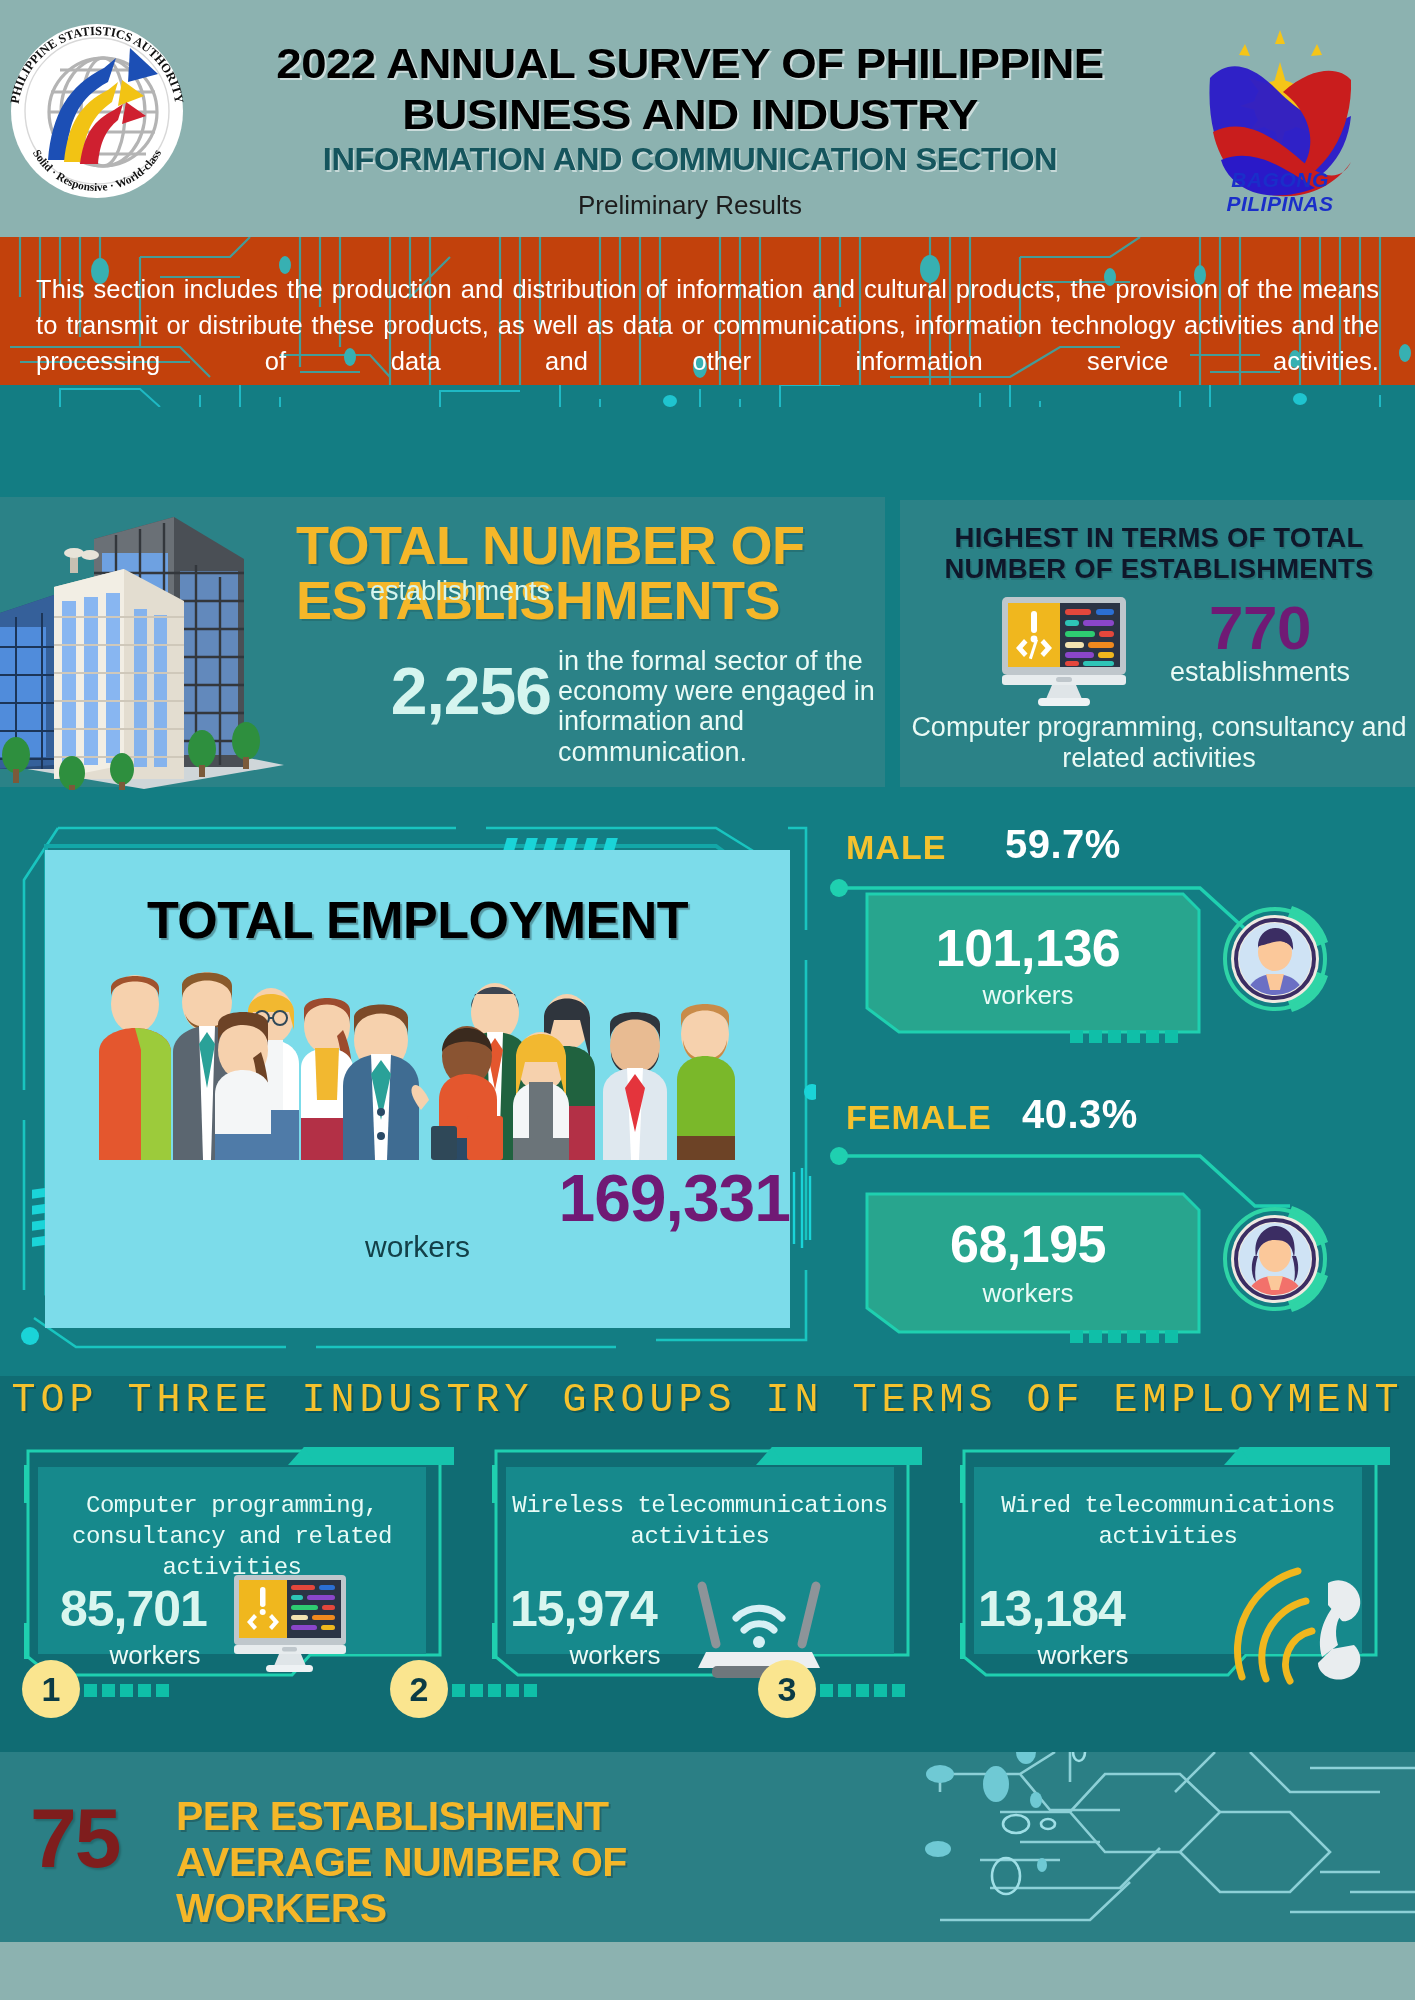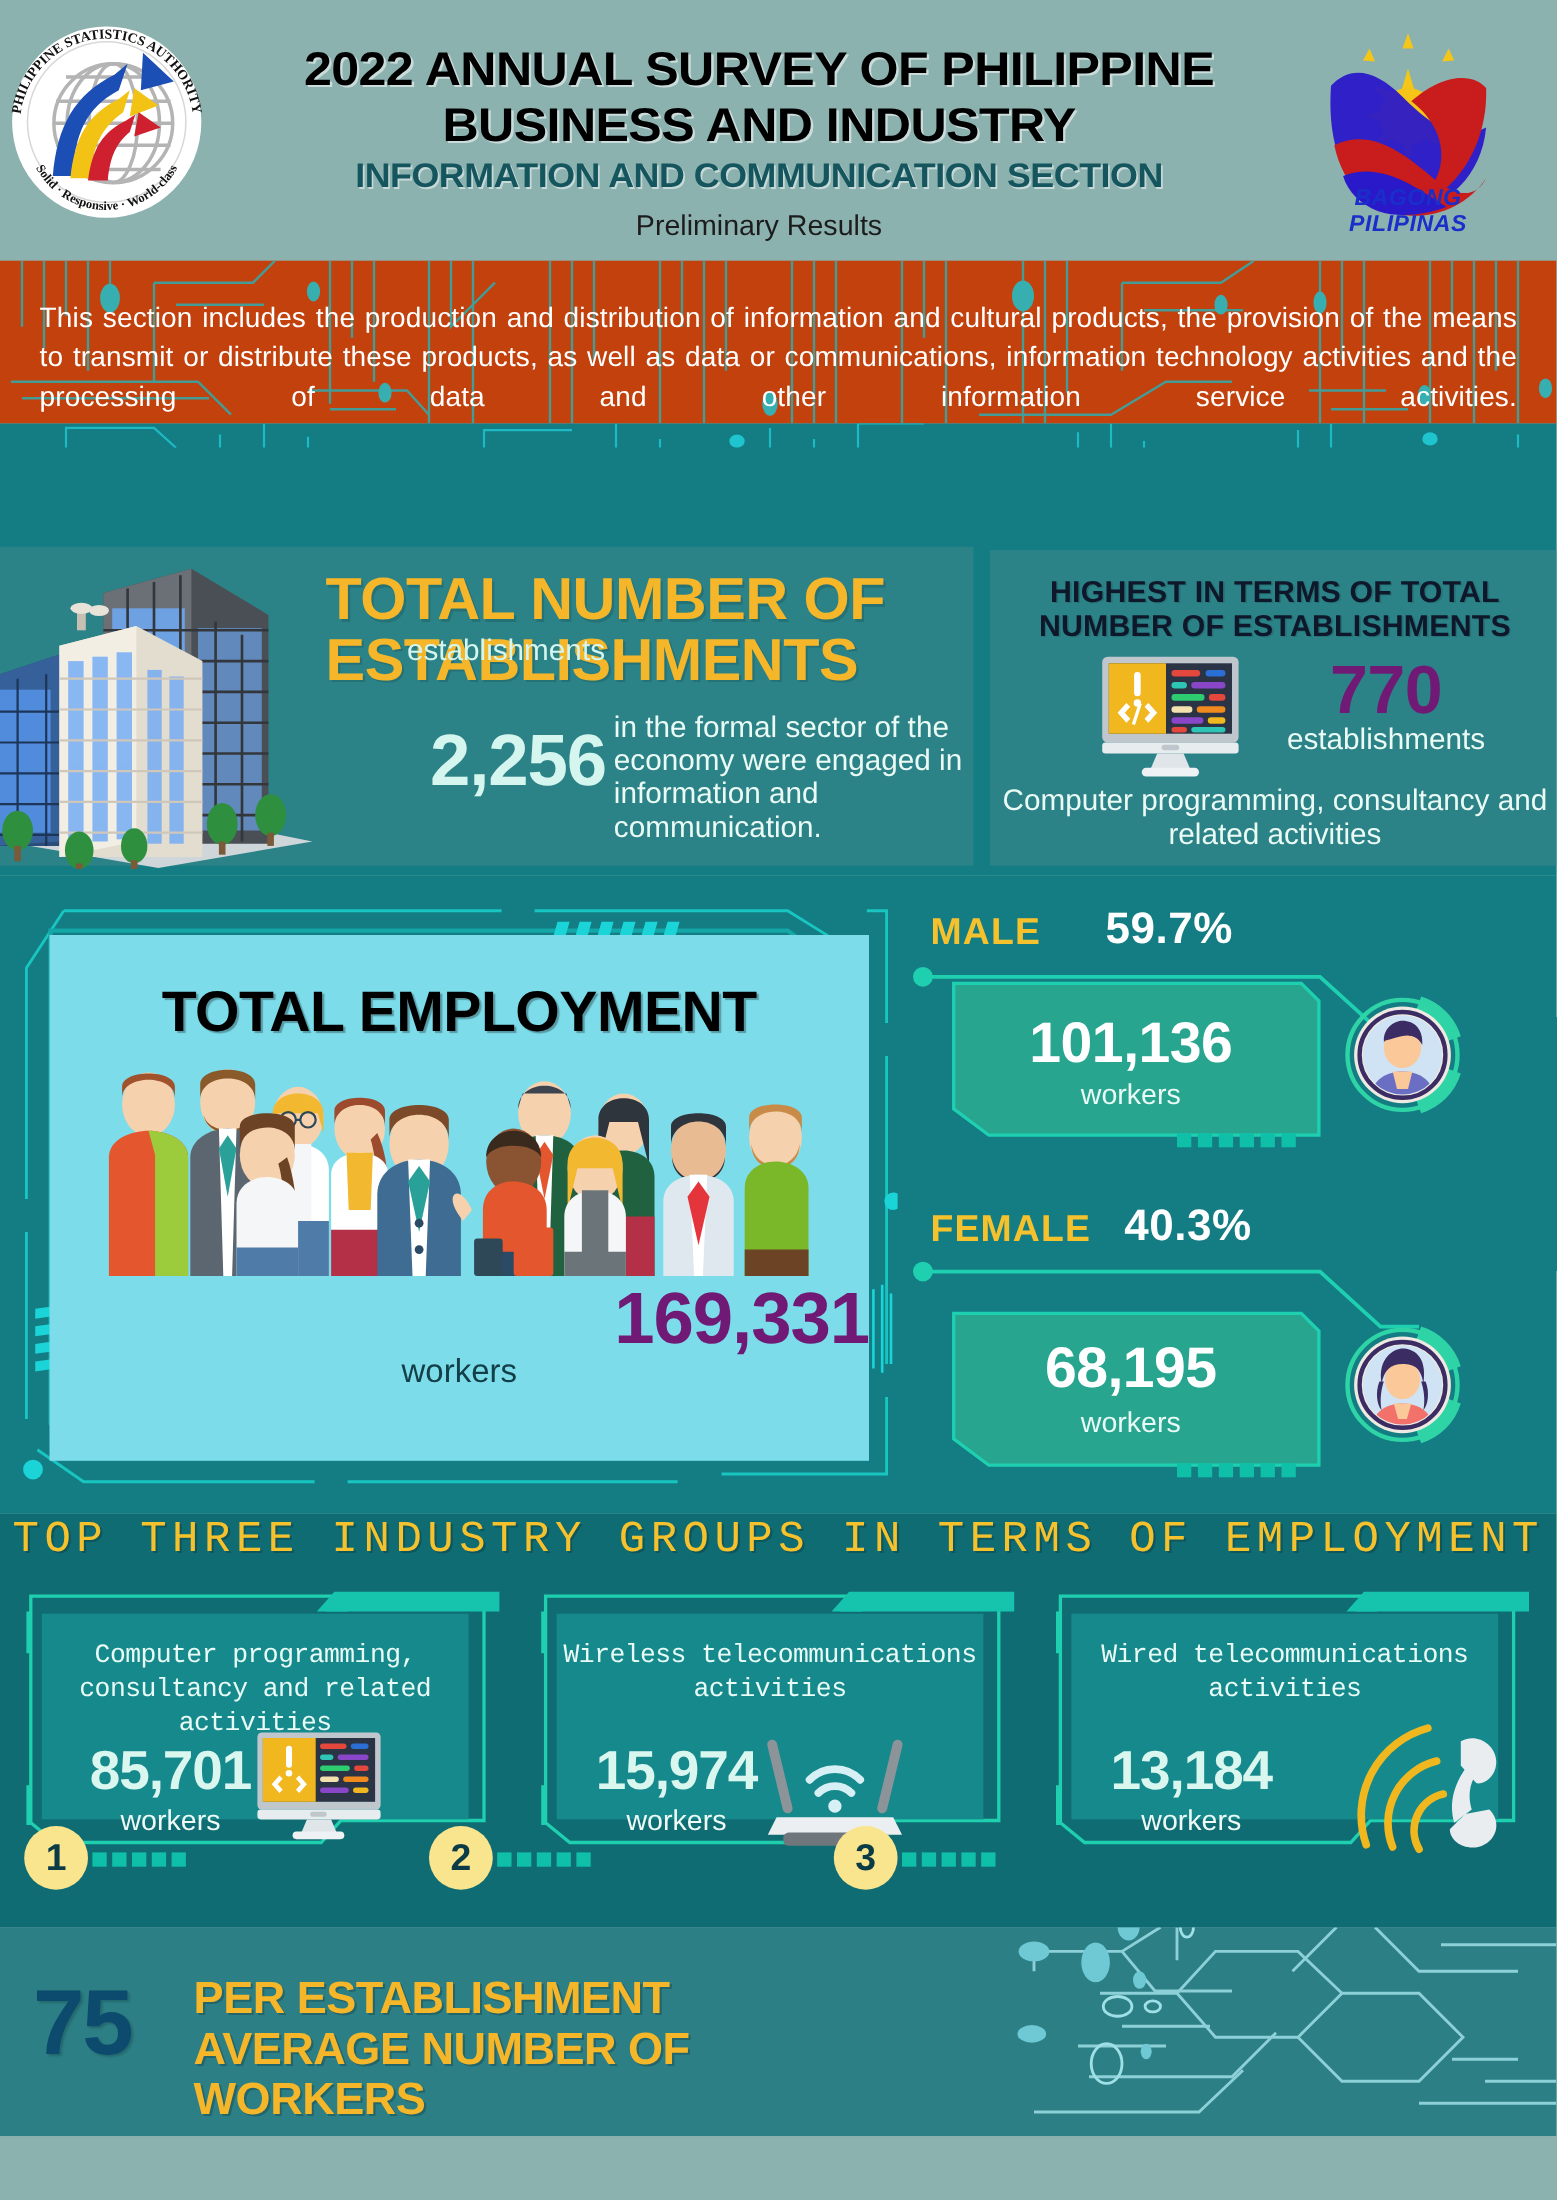--- a/index.html
+++ b/index.html
@@ -157,38 +157,38 @@
     font-family:"Liberation Mono", monospace;
     letter-spacing:5px;
     text-shadow:2px 2px 0 rgba(0,0,0,.2);
   }
   .card-outer { position:absolute; top:1443px; width:448px; height:255px; }
   .card-inner { position:absolute; background:#16898c; }
   .card-label {
     position:absolute; text-align:center; color:#e8fbf6; font-size:24px;
     line-height:1.3; font-family:"Liberation Mono", monospace; letter-spacing:-.5px;
   }
-  .card-num { position:absolute; color:#d9f6ef; font-weight:bold; font-size:50px; letter-spacing:-1px; text-align:center; }
+  .card-num { position:absolute; color:#d9f6ef; font-weight:bold; font-size:50px; letter-spacing:-1px; }
   .card-num-label { position:absolute; color:#ecfbf7; font-size:26px; text-align:center; }
   .rank-badge {
     position:absolute; width:58px; height:58px; border-radius:50%;
     background:#fae58f; color:#0b3b45; font-weight:bold; font-size:34px;
     display:flex; align-items:center; justify-content:center;
   }
   .dashbits { position:absolute; display:flex; gap:6px; }
   .dashbits i { display:block; width:13px; height:13px; background:#0fbfa8; }
 
   
   .avgband {
     position:absolute; left:0; top:1752px; width:1415px; height:190px;
     background:#2b7f85; overflow:hidden;
   }
   .avg-num {
     position:absolute; left:30px; top:1790px; width:140px;
-    color:#0c4a6e; font-weight:bold; font-size:84px; letter-spacing:-2px;
+    color:#7f1d1d; font-weight:bold; font-size:84px; letter-spacing:-2px;
     text-shadow:2px 2px 2px rgba(0,0,0,.18);
   }
   .avg-text {
     position:absolute; left:176px; top:1794px; width:560px;
     color:#f5b729; font-weight:bold; font-size:41px; line-height:1.12;
     letter-spacing:-.5px; text-shadow:2px 2px 0 rgba(0,0,0,.2);
   }
   .footer-strip { position:absolute; left:0; top:1942px; width:1415px; height:58px; background:#8cb2b0; }
 </style>
 </head>

